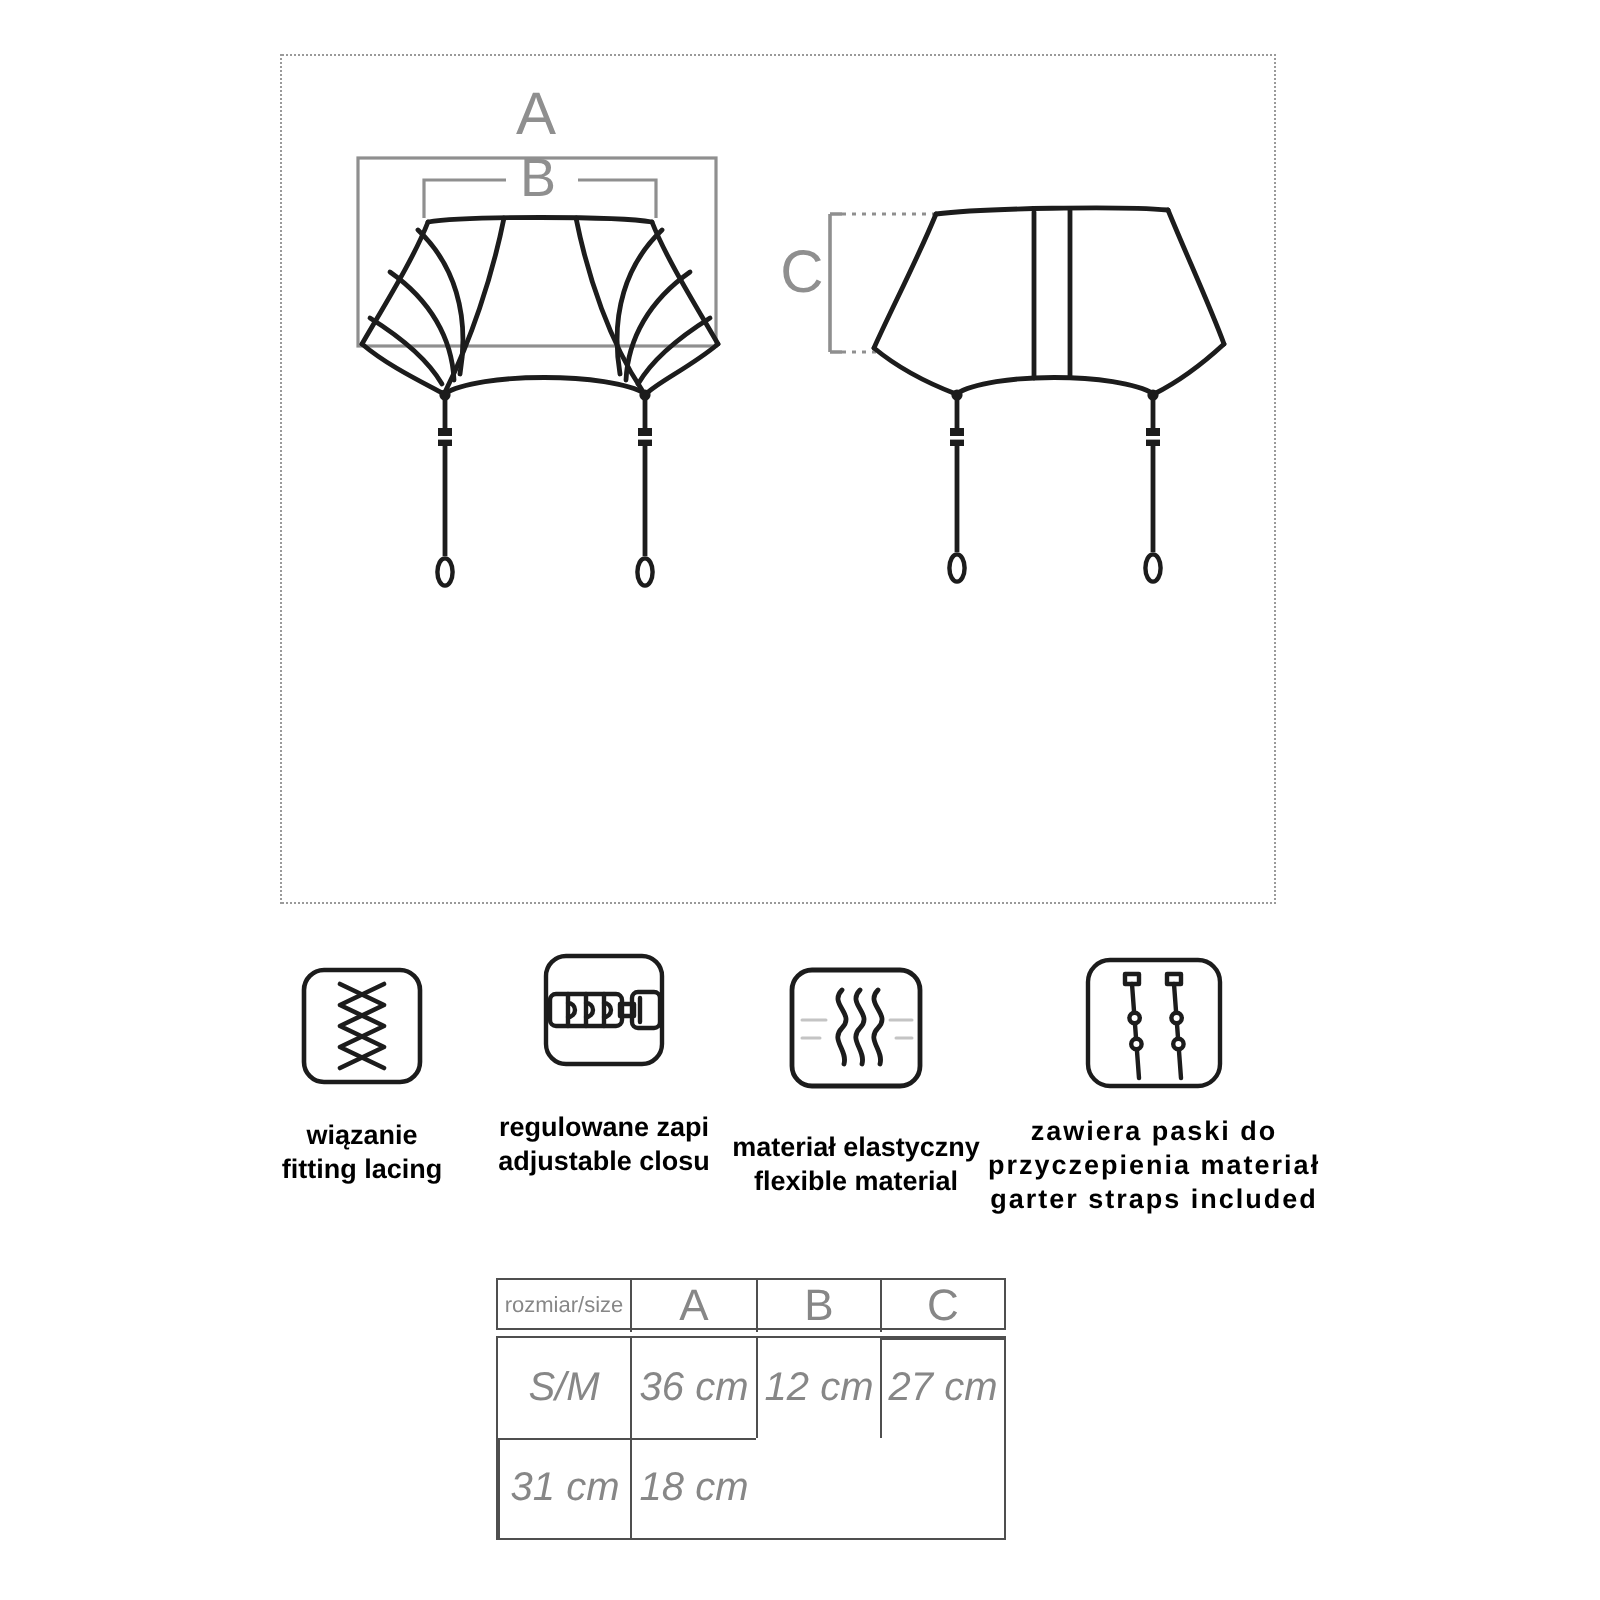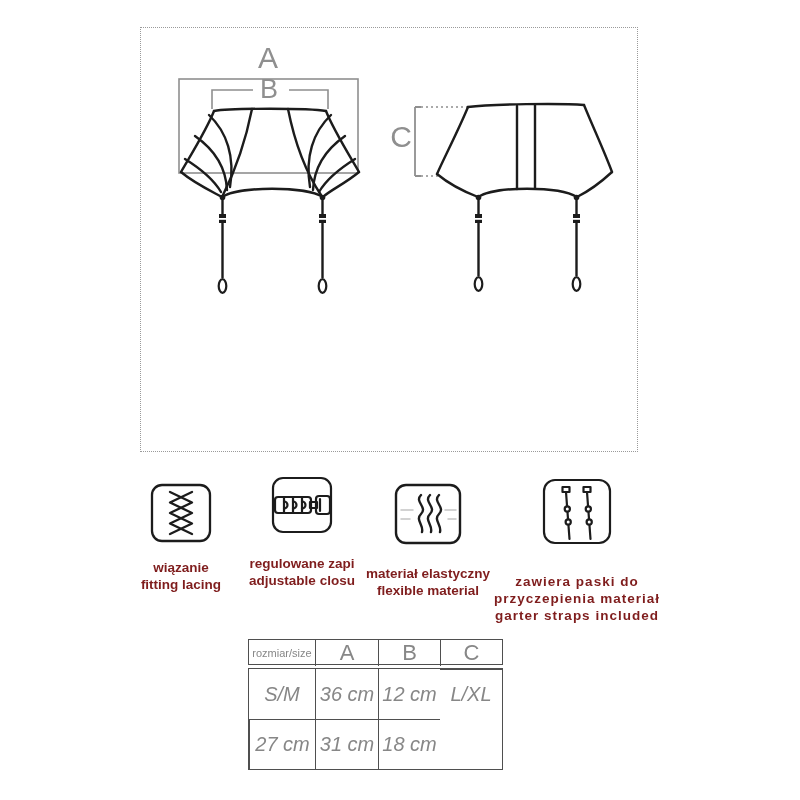--- a/index.html
+++ b/index.html
@@ -12,21 +12,21 @@
   .diagram-svg{position:absolute;left:0;top:0;}
 
   .measure-letter{position:absolute;color:#8f8f8f;text-align:center;line-height:1;}
   .letter-a{left:247px;top:43px;width:42px;font-size:30px;}
   .letter-b{left:248px;top:76px;width:42px;font-size:27px;}
   .letter-c{left:384px;top:122px;width:34px;font-size:30px;}
 
   
   .feature{position:absolute;text-align:center;}
   .feature svg{display:block;margin:0 auto;}
-  .fcap{font-size:13.5px;font-weight:bold;color:#7f1d1d;line-height:17px;white-space:nowrap;}
+  .fcap{font-size:13.5px;font-weight:bold;color:#000000;line-height:17px;white-space:nowrap;}
   .fcap-spaced{letter-spacing:1px;}
 
   
   .size-table{position:absolute;left:248px;top:639px;color:#878787;}
   .st-header,.st-body{width:255px;border:1px solid #4f4f4f;display:grid;
                       grid-template-columns:66px 63px 62px 62px;box-sizing:border-box;}
   .st-header{height:26px;}
   .st-body{margin-top:3px;grid-auto-rows:50px;font-style:italic;}
   .st-cell{display:flex;align-items:center;justify-content:center;box-sizing:border-box;}
   .bl{border-left:1px solid #4f4f4f;}
@@ -167,38 +167,37 @@
       <rect x="3" y="2" width="66" height="63" rx="11"></rect>
       <rect x="21.5" y="9" width="7" height="5"></rect>
       <path d="M25,14 L28.5,61"></path>
       <circle cx="26.3" cy="31" r="2.6" fill="#fff"></circle>
       <circle cx="27.2" cy="44" r="2.6" fill="#fff"></circle>
       <rect x="42.5" y="9" width="7" height="5"></rect>
       <path d="M46,14 L49.5,61"></path>
       <circle cx="47.3" cy="31" r="2.6" fill="#fff"></circle>
       <circle cx="48.2" cy="44" r="2.6" fill="#fff"></circle>
     </svg>
-    <div class="fcap fcap-spaced" style="margin-top:28px">
+    <div class="fcap fcap-spaced" style="margin-top:12px">
       <div>zawiera paski do</div>
       <div>przyczepienia materiał</div>
       <div>garter straps included</div>
     </div>
   </div>
 
   <div class="size-table">
     <div class="st-header">
       <div class="st-cell st-size-label">rozmiar/size</div>
       <div class="st-cell st-col bl">A</div>
       <div class="st-cell st-col bl">B</div>
       <div class="st-cell st-col bl">C</div>
     </div>
     <div class="st-body">
       <div class="st-cell st-val">S/M</div>
       <div class="st-cell st-val bl">36 cm</div>
       <div class="st-cell st-val bl">12 cm</div>
-      <div class="st-cell st-val bt">L/XL</div>
       <div class="st-cell st-val bl bt">27 cm</div>
       <div class="st-cell st-val bl bt">31 cm</div>
       <div class="st-cell st-val bl bt">18 cm</div>
     </div>
   </div>
 
 </div>
 
 </body></html>

